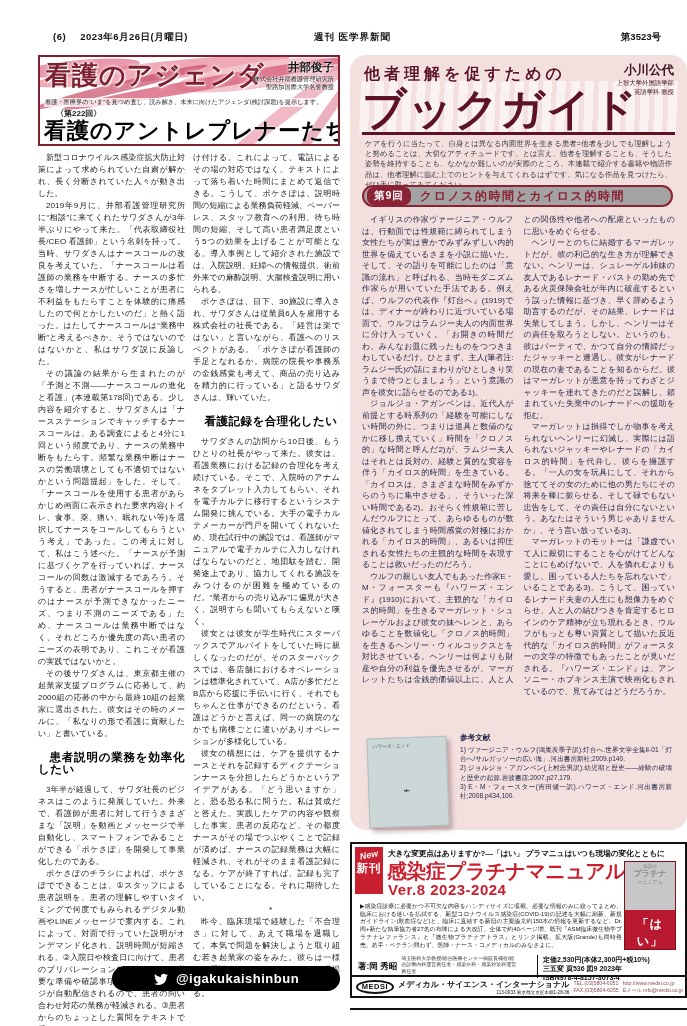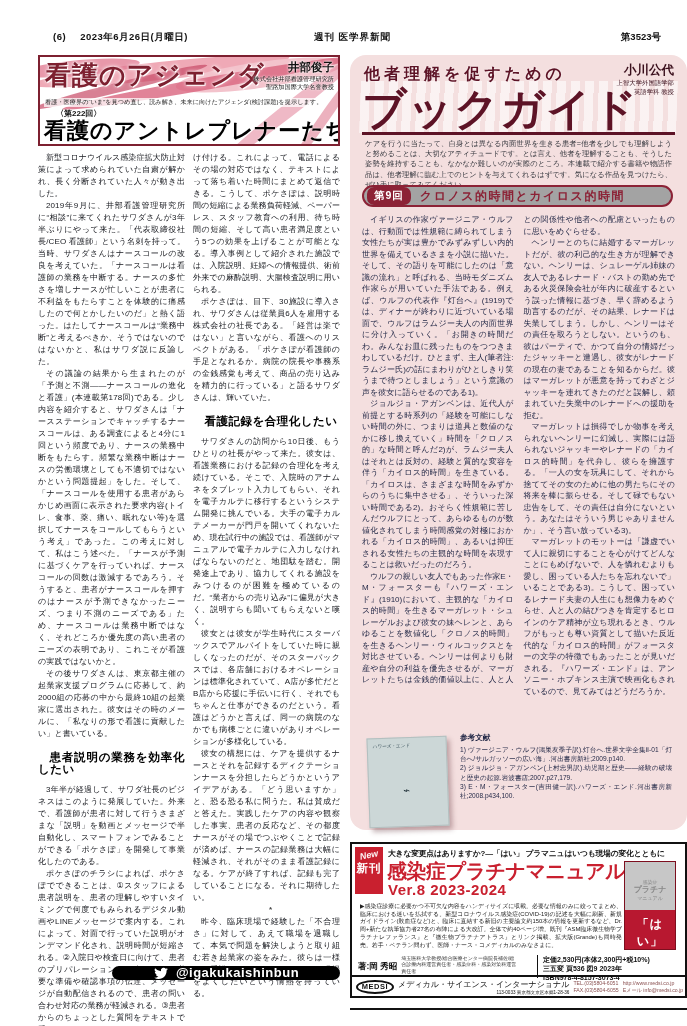--- a/index.html
+++ b/index.html
@@ -26,21 +26,21 @@
   .nheadline { position:absolute; left:4px; top:59px; font-size:22px; font-weight:900; color:#000; letter-spacing:1px; text-shadow:0 0 2px #fff; white-space:nowrap; }
 
   
   .lcol { position:absolute; top:152px; width:147px; font-size:8px; line-height:12px; color:#16181e; text-align:justify; letter-spacing:.1px; }
   .lcol1 { left:38px; } .lcol2 { left:193px; }
   .lcol p { text-indent:1em; }
   .lsub { font-size:11.5px; font-weight:900; color:#000; margin:11px 0 9px; text-indent:0; letter-spacing:.5px; }
   .lsep { text-align:center; font-weight:bold; text-indent:0; color:#444; }
 
   
-  .twbar { position:absolute; left:112px; top:966px; width:228px; height:14px; background:#000; border-radius:13px; color:#fff; display:flex; align-items:flex-end; justify-content:center; gap:8px; }
+  .twbar { position:absolute; left:112px; top:966px; width:228px; height:25px; background:#000; border-radius:13px; color:#fff; display:flex; align-items:center; justify-content:center; gap:8px; }
   .twbar svg { width:15px; height:15px; }
   .twhandle { font-size:13px; font-weight:bold; letter-spacing:.5px; }
 
   
   .bookbox { position:absolute; left:350px; top:55px; width:337px; height:775px; background:#f4dfdf; border-radius:16px; }
   .shelf { position:absolute; left:10px; right:10px; top:26px; height:52px; background:repeating-linear-gradient(90deg, rgba(255,255,255,.75) 0 9px, rgba(255,255,255,0) 9px 14px); opacity:.8; transform:skewX(-2deg); }
   .kicker { position:absolute; left:14px; top:9px; font-size:16px; font-weight:900; color:#5d1326; letter-spacing:4px; text-shadow:0 0 2px #fff; }
   .bg-title { position:absolute; left:12px; top:25px; font-size:44px; font-weight:900; color:#5d1326; letter-spacing:1px; text-shadow:0 0 3px rgba(255,255,255,.6); }
   .bauthor { position:absolute; right:13px; top:7px; text-align:right; }
   .bauthor .nm { font-size:12.5px; font-weight:900; color:#3a0f1c; }
@@ -61,34 +61,34 @@
 
   
   .ad { position:absolute; left:350px; top:842px; width:337px; height:156px; border:2.5px solid #111; background:#fff; }
   .ad-badge { position:absolute; left:3px; top:3px; width:28px; height:47px; background:#c9202f; color:#fff; text-align:center; overflow:hidden; }
   .ad-badge .nw { display:block; font-size:9px; font-style:italic; font-weight:bold; transform:rotate(-12deg); margin-top:3px; opacity:.95; }
   .ad-badge .sk { display:block; font-size:11.5px; font-weight:900; margin-top:1px; letter-spacing:1px; }
   .ad-tagline { position:absolute; left:36px; top:4px; font-size:7.8px; font-weight:bold; color:#111; white-space:nowrap; letter-spacing:-.2px; }
   .ad-title { position:absolute; left:35px; top:14px; font-size:20px; font-weight:900; color:#c9202f; letter-spacing:-.5px; white-space:nowrap; }
   .ad-edition { position:absolute; left:36px; top:37px; font-size:15px; font-weight:900; color:#c9202f; letter-spacing:.5px; }
   .ad-cover { position:absolute; right:9px; top:17px; width:52px; height:89px; background:#b81830; border:1px solid #7d0f1f; overflow:hidden; }
-  .ad-cover-top { height:48px; background:#c7c7c7; padding-top:16px; text-align:center; color:#888; line-height:8px; }
+  .ad-cover-top { height:48px; background:#c7c7c7; padding-top:0; text-align:center; color:#888; line-height:8px; }
   .ad-cover-top .s1 { font-size:5px; display:block; }
   .ad-cover-top .s2 { font-size:8px; font-weight:bold; display:block; }
   .ad-cover-hai { color:#fff; font-weight:900; font-size:12px; text-align:center; margin-top:6px; letter-spacing:1px; }
   .ad-desc { position:absolute; left:8px; top:59px; width:262px; font-size:5.9px; line-height:7.7px; color:#222; text-align:justify; }
   .ad-meta { position:absolute; left:6px; right:6px; top:111px; height:23px; display:flex; }
   .ad-author { width:178px; }
   .ad-author .an { font-size:8.5px; font-weight:bold; color:#111; display:inline-block; margin-right:4px; }
   .ad-author .aa { font-size:5px; color:#333; line-height:6.4px; display:inline-block; vertical-align:top; width:118px; }
   .ad-price { margin-left:auto; width:142px; border-left:1.8px solid #111; padding-left:5px; font-size:7px; font-weight:bold; line-height:9px; color:#111; }
   .ad-pub { position:absolute; left:0; right:0; bottom:0; height:21px; border-top:2px solid #111; display:flex; align-items:center; padding:0 4px; gap:4px; }
   .meds-logo { border:2px solid #111; border-radius:50%; min-width:38px; height:14px; display:flex; align-items:center; justify-content:center; font-size:7.5px; font-weight:900; letter-spacing:.5px; color:#111; }
   .pub-nb { text-align:right; }
-  .pub-name { font-size:8px; font-weight:400; color:#111; white-space:nowrap; }
+  .pub-name { font-size:8px; font-weight:700; color:#111; white-space:nowrap; }
   .pub-addr { font-size:4.6px; color:#111; }
   .pub-tel, .pub-web { font-size:5.2px; line-height:7px; color:#8a5050; white-space:nowrap; }
 
   .bottom-rule { position:absolute; left:350px; top:1008px; width:337px; height:2px; background:#111; }
 </style>
 </head>
 <body>
 
 <div class="page">
 

